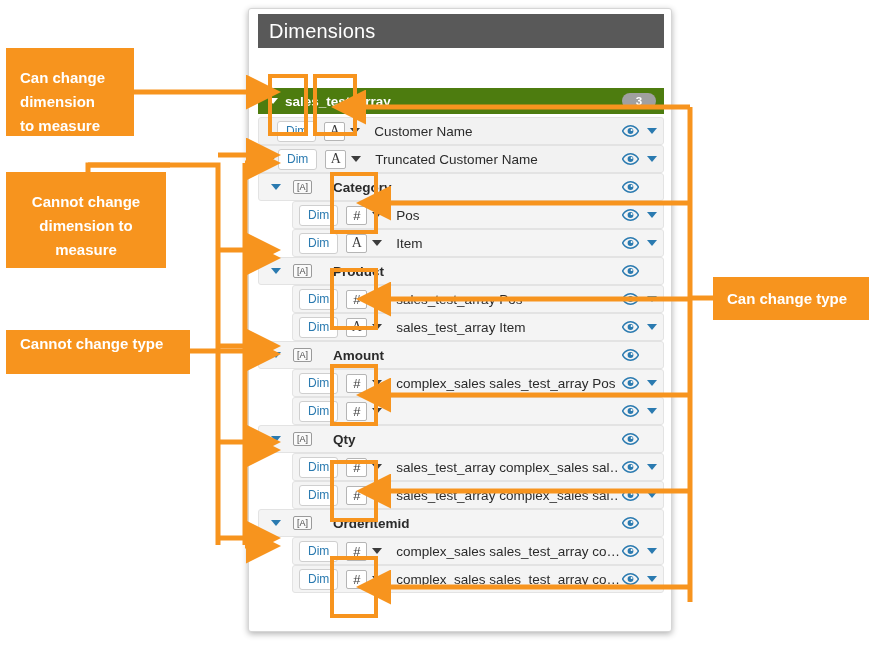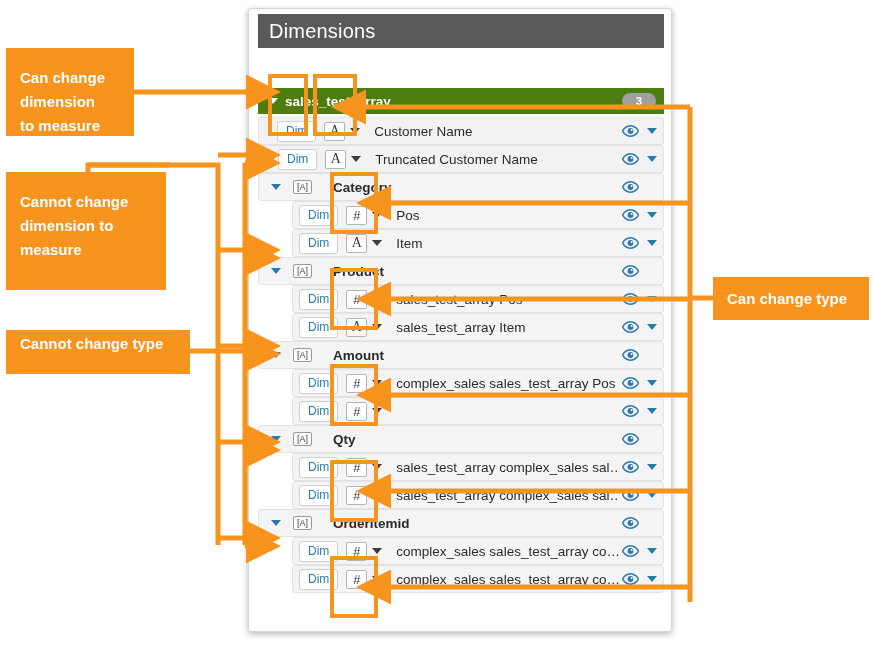--- a/index.html
+++ b/index.html
@@ -582,21 +582,21 @@
     <path d="M690,587 L385,587" marker-end="url(#arwL)"></path>
   </g>
 </svg>
 
 <div class="callout" style="left:6px; top:48px; width:128px; height:88px;">
   <div style="white-space:pre-line">Can change
 dimension
 to measure</div>
 </div>
 
-<div class="callout" style="left:6px; top:172px; width:160px; height:118px;">
+<div class="callout" style="left:6px; top:172px; width:160px; height:96px;text-align:center;">
   <div style="white-space:pre-line">Cannot change
 dimension to
 measure</div>
 </div>
 
 <div class="callout" style="left:6px; top:330px; width:184px; height:44px; display:flex; align-items:flex-end;">
   <div>Cannot change type</div>
 </div>
 
 <div class="callout" style="left:713px; top:277px; width:156px; height:43px; display:flex; align-items:center;">

